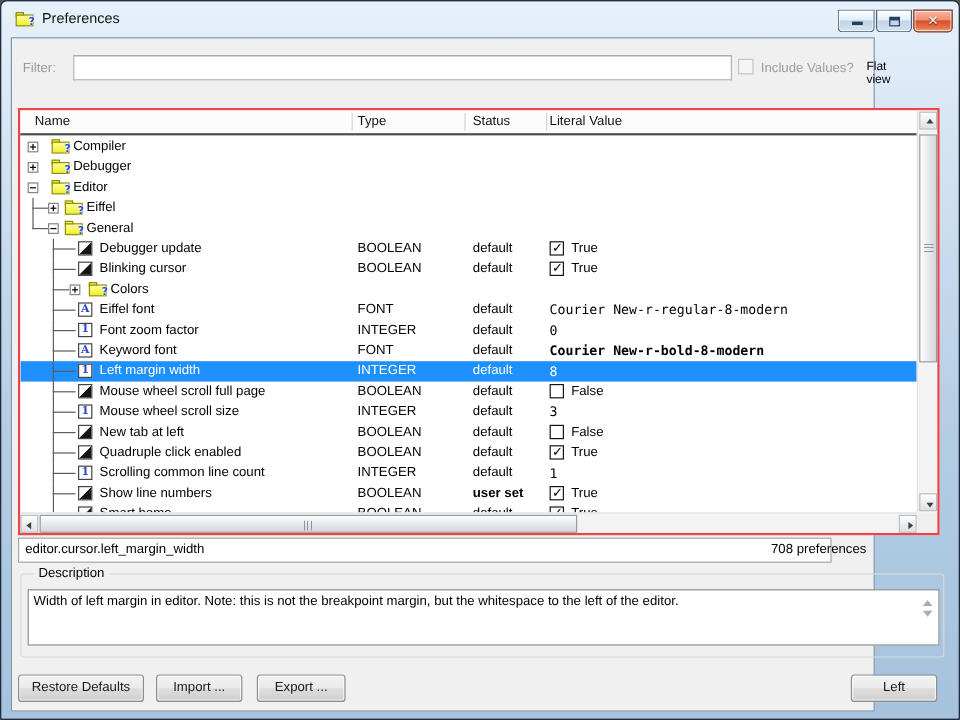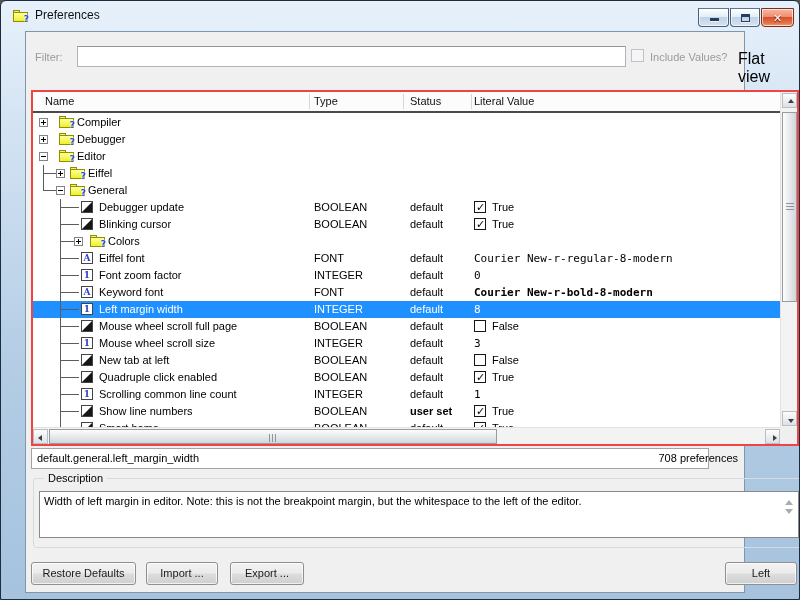--- a/index.html
+++ b/index.html
@@ -20,29 +20,29 @@
         box-shadow:inset 0 0 0 1px rgba(255,255,255,.65);}
   .tbtn.min{left:697px;width:31px;}
   .tbtn.max{left:729px;width:30px;}
   .tbtn.cls{left:760px;width:33px;border-color:#7e2d1a;
         background:linear-gradient(#f6b6a4,#ef9071 44%,#d2512e 50%,#e8764c 85%,#f2a66f);}
   .glyph-min{position:absolute;left:50%;bottom:5px;width:9px;height:3px;margin-left:-4px;background:#24405e;box-shadow:0 1px 0 rgba(255,255,255,.7);}
   .glyph-max{position:absolute;left:50%;top:5px;width:9px;height:8px;margin-left:-4px;border:1px solid #24405e;border-top-width:3px;box-shadow:0 1px 0 rgba(255,255,255,.6);}
   .glyph-cls{position:absolute;left:0;top:1px;width:100%;text-align:center;color:#fff;font-size:11px;font-weight:bold;
         text-shadow:0 1px 1px rgba(60,0,0,.8);line-height:16px;}
   
-  .client{position:absolute;left:24px;top:30px;width:720px;height:562px;background:#f0f0f0;border:1px solid #7e97ad;}
+  .client{position:absolute;left:8px;top:30px;width:720px;height:562px;background:#f0f0f0;border:1px solid #7e97ad;}
   
   .lbl-gray{color:#9b9b9b;}
   .filter-label{position:absolute;left:9px;top:19px;}
   .filter-input{position:absolute;left:51px;top:14px;width:549px;height:21px;background:#fff;
         border:1px solid #aeb4ba;border-top-color:#8f979e;font:11px "Liberation Sans","DejaVu Sans",sans-serif;padding:2px 4px;}
   .inc-box{position:absolute;left:605px;top:17px;width:13px;height:13px;background:#f5f5f5;border:1px solid #bfc3c7;}
   .inc-label{position:absolute;left:624px;top:19px;}
-  .flat-view{position:absolute;left:712px;top:18px;color:#000;font-size:16px;cursor:default;}
+  .flat-view{position:absolute;left:712px;top:18px;color:#000;font-size:10px;cursor:default;}
   
   .tree{position:absolute;left:5px;top:58px;width:768px;height:356px;border:2px solid #ef4444;background:#fff;}
   .thead{position:absolute;left:0;top:0;width:747px;height:21px;background:#fcfcfc;border-bottom:2px solid #4a4a4a;}
   .thead .hsep{position:absolute;top:2px;width:1px;height:15px;background:#d6d6d6;}
   .thead .hlabel{position:absolute;top:0;line-height:19px;color:#111;}
   .rows{position:absolute;left:0;top:21px;width:747px;height:314px;overflow:hidden;background:#fff;}
   .trow{position:absolute;left:0;width:747px;height:17px;line-height:17px;}
   .trow.sel{background:#1E90FF;color:#fff;}
   .guide-v{position:absolute;top:0;width:1px;background:#5c5c5c;}
   .guide-h{position:absolute;top:8px;height:1px;background:#5c5c5c;}
@@ -381,21 +381,21 @@
         <div class="hthumb">
             <div class="grip"></div>
           </div>
         <div class="sbtn" style="right:0;top:1px;width:15px;height:15px">
             <div class="arr right"></div>
           </div>
       </div>
       <div class="corner"></div>
     </div>
 
-    <div class="status-field">default.general.left_margin_width</div>
+    <div class="status-field">editor.cursor.left_margin_width</div>
     <div class="pref-count">708 preferences</div>
 
     <fieldset class="desc">
       <div class="desc-legend">Description</div>
       <div class="desc-box">
         <span>Width of left margin in editor.  Note: this is not the breakpoint margin, but the whitespace to the left of the editor.</span>
         <div class="desc-arrows">
           <div class="darr up"></div>
           <div class="darr down"></div>
         </div>

